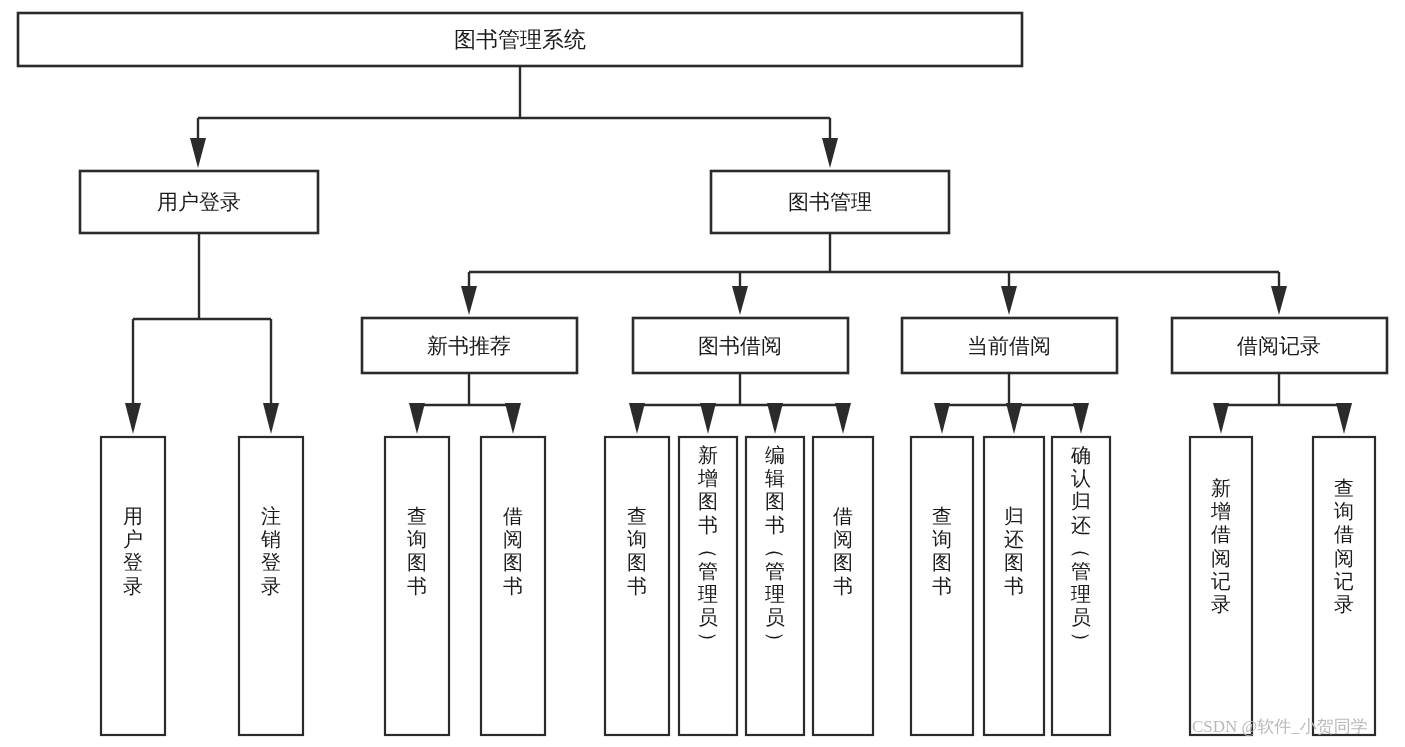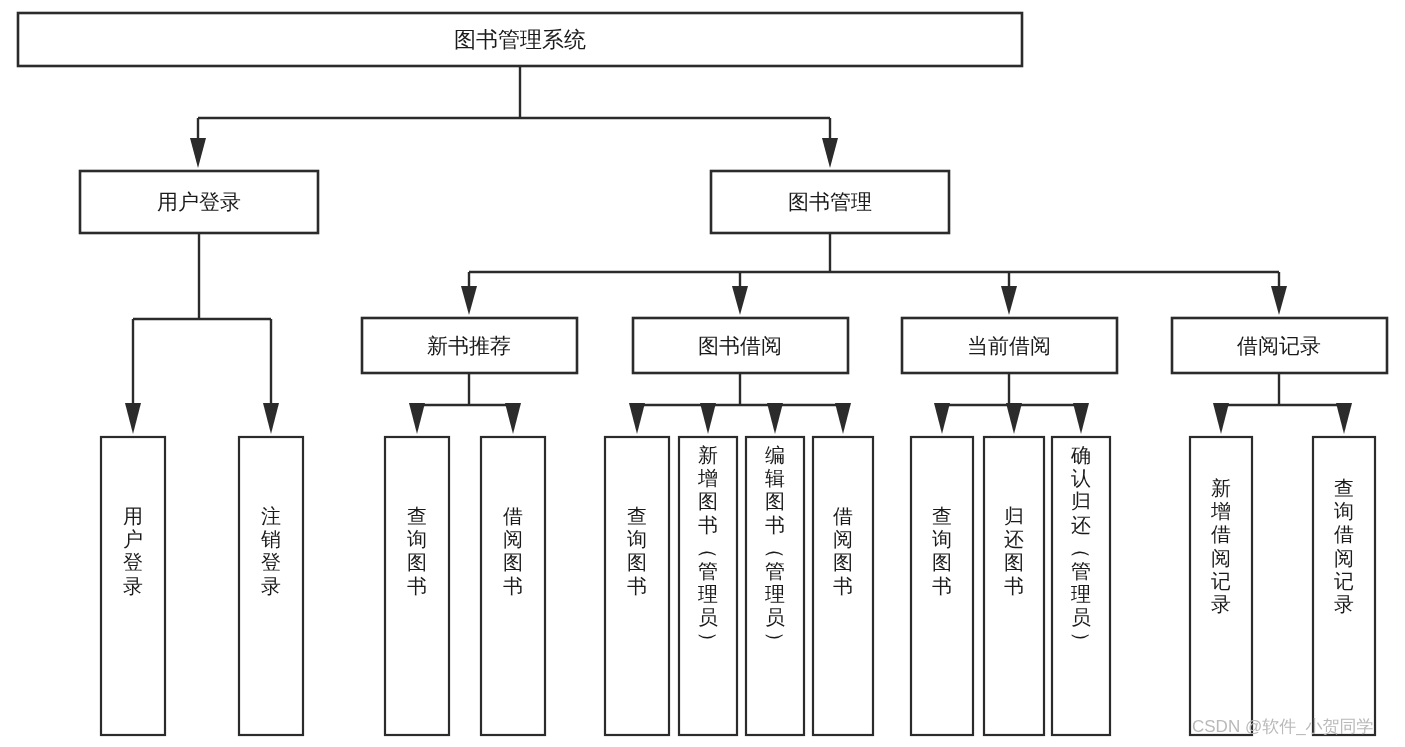--- a/index.html
+++ b/index.html
@@ -79,21 +79,21 @@
     display: block;
   }
   .vlabel span.rot {
     display: block;
     transform: rotate(90deg);
   }
   .watermark {
     position: absolute;
     left: 1192px;
     top: 715px;
-    font-family: Liberation Sans, sans-serif;
+    font-family: Liberation Serif, serif;
     font-size: 17px;
     color: #b9b9b9;
     white-space: nowrap;
     user-select: none;
   }
 </style>
 </head>
 <body>
 
 <div id="diagram-root">

